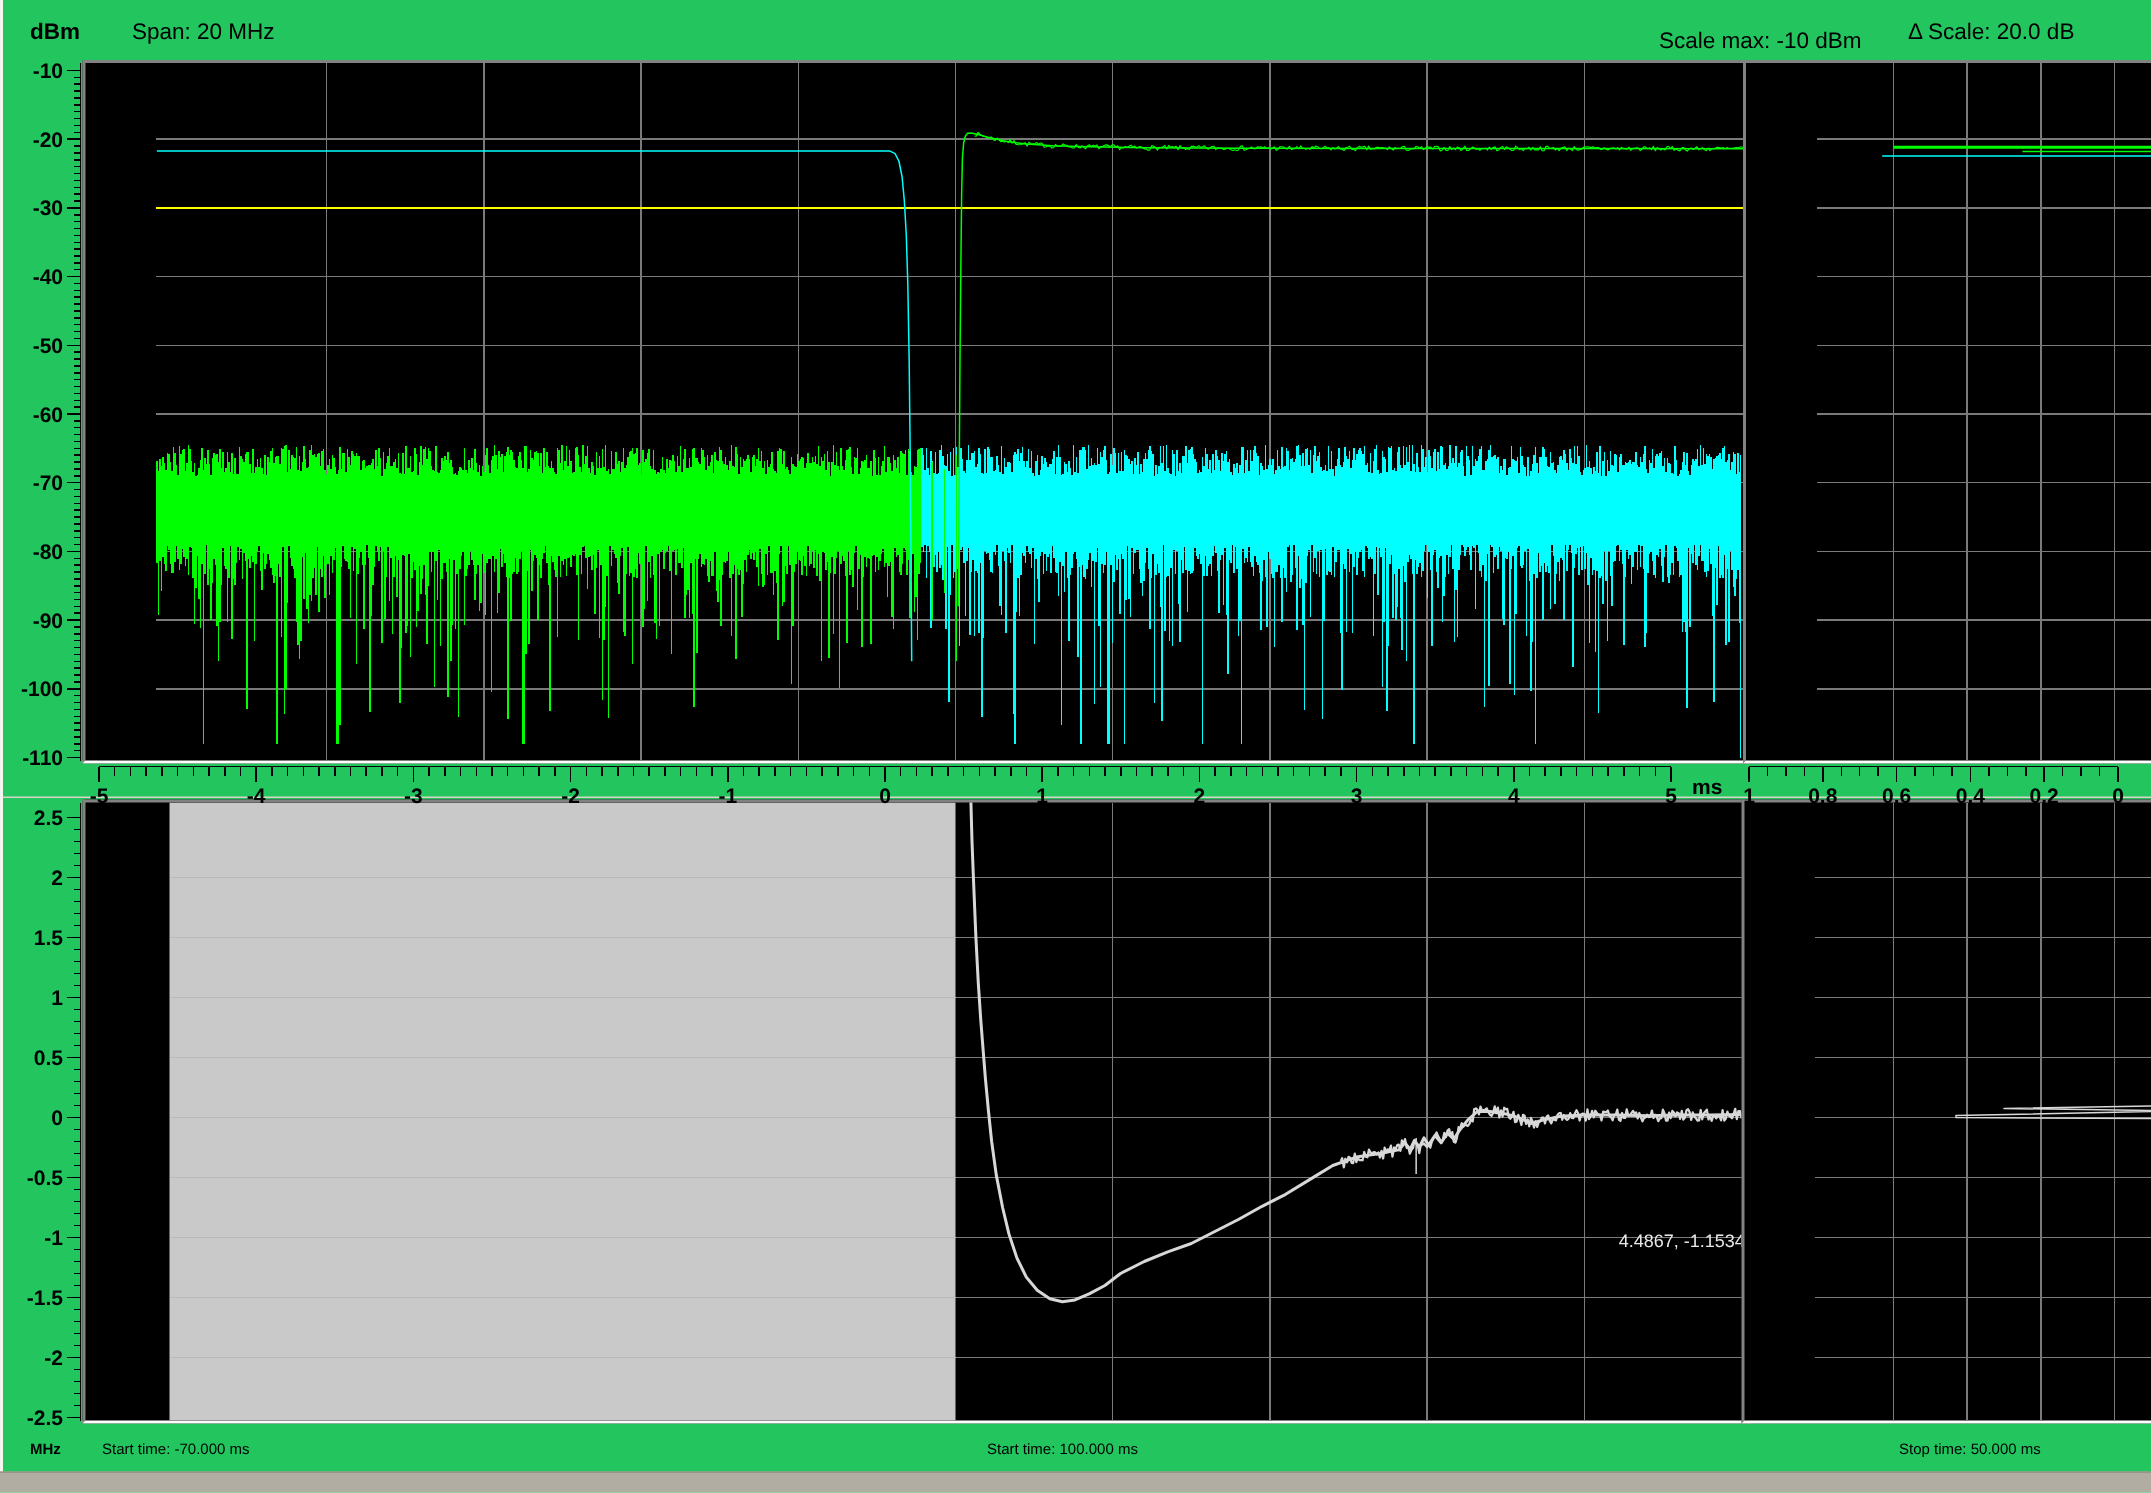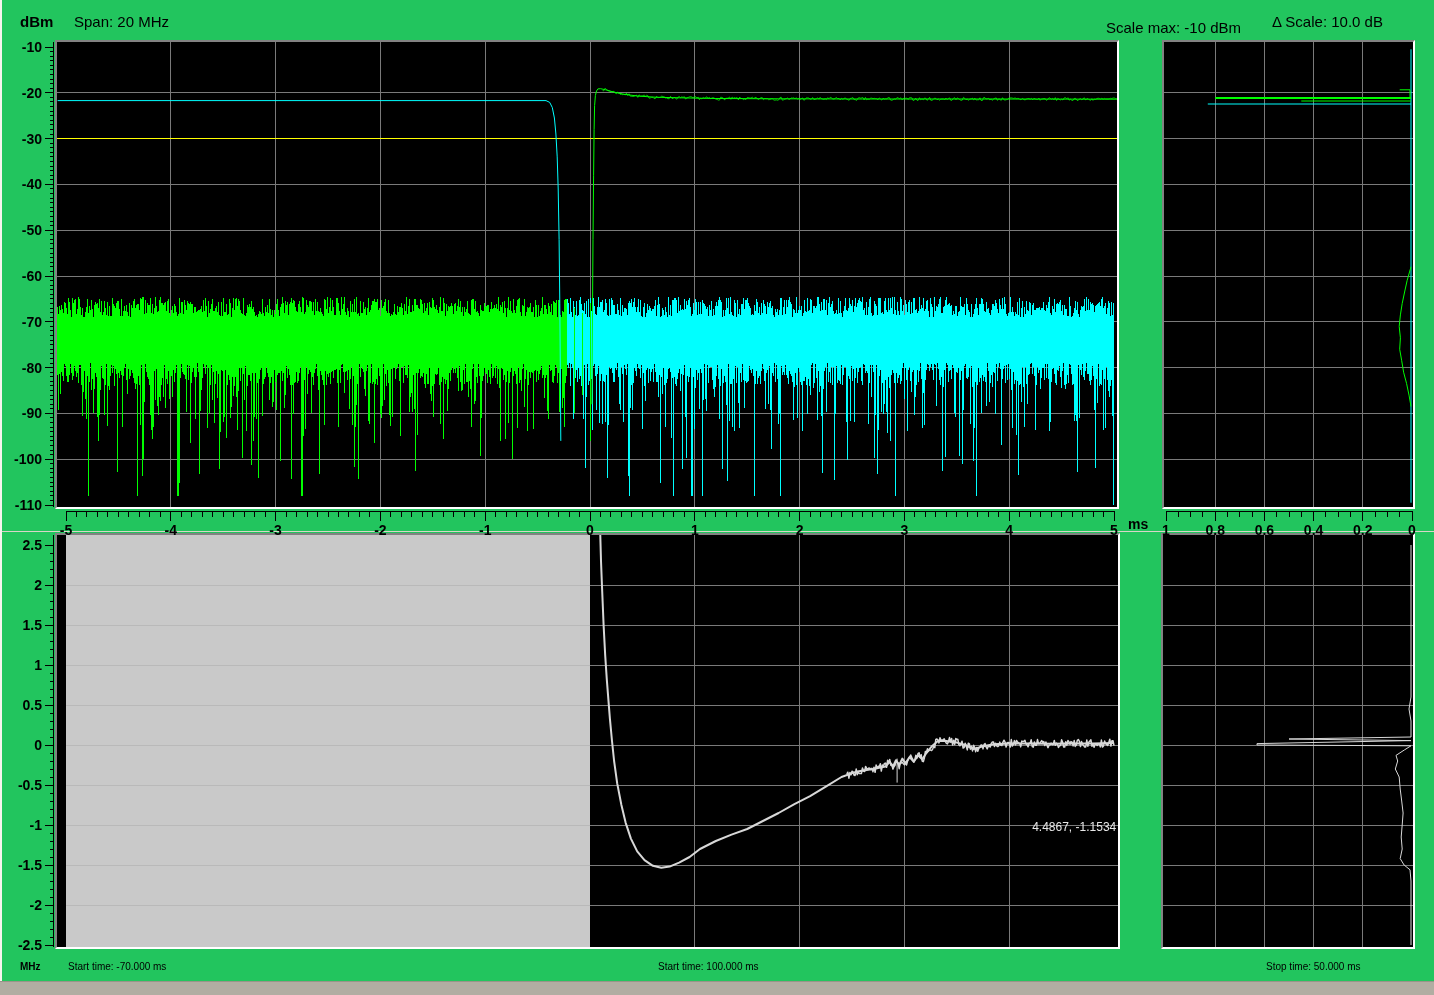--- a/index.html
+++ b/index.html
@@ -1,34 +1,34 @@
 <!DOCTYPE html>
 <html><head>
 <meta charset="utf-8">
 <style>
   html,body{margin:0;padding:0;background:#ece9d8;}
   #screen{position:relative;width:1434px;height:995px;background:#22c55e;overflow:hidden;
           font-family:"Liberation Sans",sans-serif;color:#000;}
   .txt{position:absolute;font-size:15px;white-space:pre;}
   .ftxt{position:absolute;font-size:10px;white-space:pre;}
-  .plot{position:absolute;background:#000;border:2px solid;border-color:#828282 #ffffff #ffffff #828282;}
+  .plot{position:absolute;background:#000;border:2px solid;border-color:#828282 #ffffff #ffffff #828282;padding-left:47px;}
   .plot svg{display:block;}
   #axes{position:absolute;left:0;top:0;pointer-events:none;z-index:6;}
   #divider{position:absolute;left:0;top:531px;width:1434px;height:1px;background:#d8d5c8;}
   #winborder{position:absolute;left:0;top:0;width:2px;height:995px;background:#f6f4ee;}
   #strip{position:absolute;left:0;top:981px;width:1434px;height:14px;background:#b1ada2;border-top:1px solid #989488;}
 </style>
 </head>
 <body>
 
 <div id="screen">
   <span class="txt" style="left:20px;top:13px;font-weight:bold">dBm</span>
-  <span class="txt" style="left:74px;top:13px">Span: 20 MHz</span>
+  <span class="txt" style="left:88px;top:13px">Span: 20 MHz</span>
   <span class="txt" style="left:1106px;top:19px">Scale max: -10 dBm</span>
-  <span class="txt" style="left:1272px;top:13px">Δ Scale: 10.0 dB</span>
+  <span class="txt" style="left:1272px;top:13px">Δ Scale: 20.0 dB</span>
 
   <div id="plot-power" class="plot" style="left:55px;top:40px;width:1060px;height:465px">
       <svg width="1060" height="465">
         <line x1="0" y1="50.800000000000004" x2="1060" y2="50.800000000000004" stroke="#7a7a7a" stroke-width="1" shape-rendering="crispEdges"></line>
         <line x1="0" y1="96.60000000000001" x2="1060" y2="96.60000000000001" stroke="#7a7a7a" stroke-width="1" shape-rendering="crispEdges"></line>
         <line x1="0" y1="142.4" x2="1060" y2="142.4" stroke="#7a7a7a" stroke-width="1" shape-rendering="crispEdges"></line>
         <line x1="0" y1="188.20000000000002" x2="1060" y2="188.20000000000002" stroke="#7a7a7a" stroke-width="1" shape-rendering="crispEdges"></line>
         <line x1="0" y1="234" x2="1060" y2="234" stroke="#7a7a7a" stroke-width="1" shape-rendering="crispEdges"></line>
         <line x1="0" y1="279.8" x2="1060" y2="279.8" stroke="#7a7a7a" stroke-width="1" shape-rendering="crispEdges"></line>
         <line x1="0" y1="325.59999999999997" x2="1060" y2="325.59999999999997" stroke="#7a7a7a" stroke-width="1" shape-rendering="crispEdges"></line>

